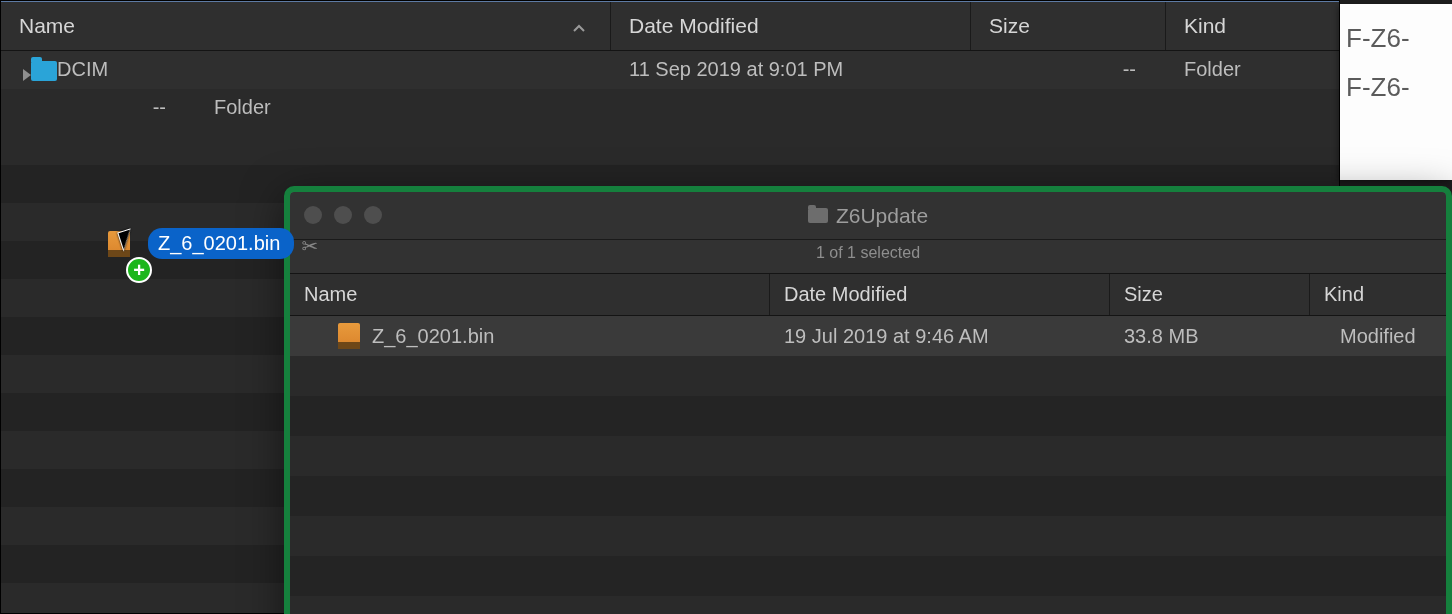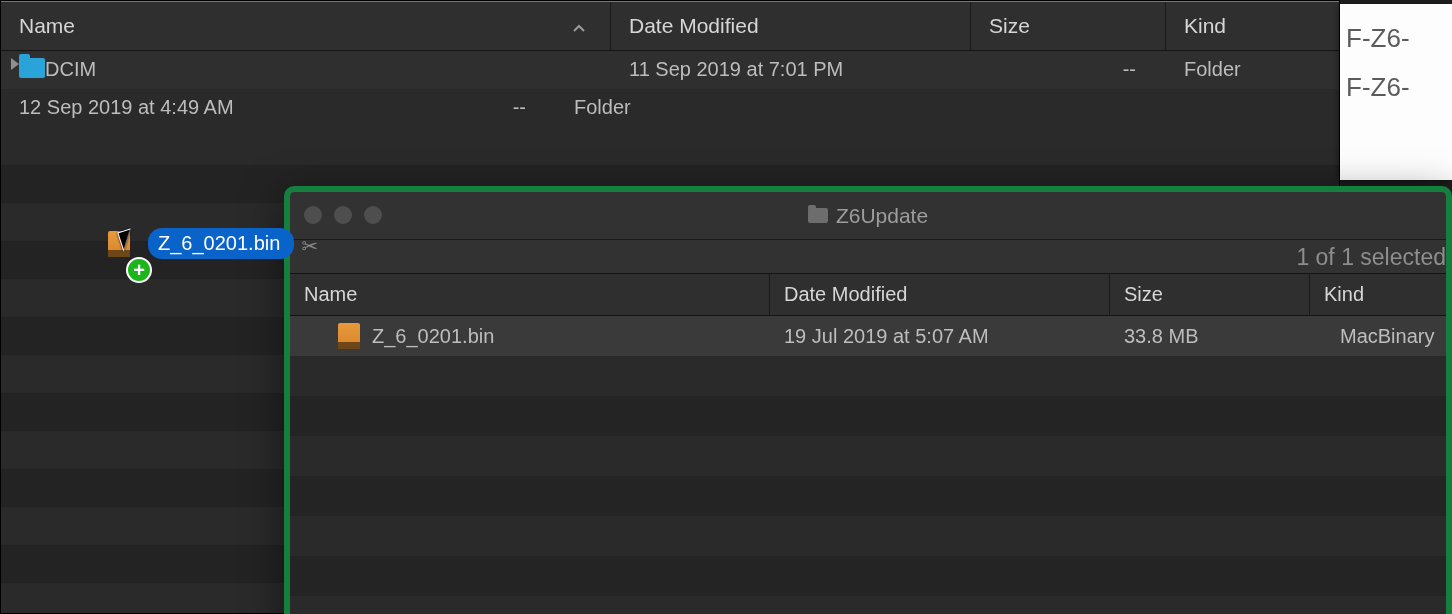--- a/index.html
+++ b/index.html
@@ -53,21 +53,21 @@
   .win1 .row {
     display: flex;
     align-items: center;
     height: 38px;
     border-bottom: 1px solid transparent;
   }
   .win1 .row:nth-child(odd){ background:#2f2f2f; }
   .win1 .row:nth-child(even){ background:#2a2a2a; }
 
   .win1 .row .c { padding-left: 18px; }
-  .win1 .row .c.name { flex: 0 0 610px; display:flex; align-items:flex-start; padding-left:10px;}
+  .win1 .row .c.name { flex: 0 0 610px; display:flex; align-items:flex-end; padding-left:22px;}
   .win1 .row .c.date { flex: 0 0 360px; }
   .win1 .row .c.size { flex: 0 0 195px; text-align:right; padding-right:30px;}
   .win1 .row .c.kind { flex: 1 1 auto; }
 
   .disclose {
     width:0;height:0;
     border-top:6px solid transparent;
     border-bottom:6px solid transparent;
     border-left:8px solid #8f8f8f;
   }
@@ -112,21 +112,21 @@
     position:relative;
     border-bottom:1px solid #1a1a1a;
   }
   .traffic { position:absolute; left:14px; top:14px; display:flex; gap:12px; }
   .tl { width:18px;height:18px;border-radius:50%;background:#4e4e4e;}
   .title-wrap { display:flex; align-items:center; gap:8px; color:#9d9d9d; font-size:21px;}
   .mini-folder{width:20px;height:15px;background:#6d6d6d;border-radius:2px;position:relative;}
   .mini-folder::before{content:"";position:absolute;left:0;top:-3px;width:8px;height:4px;background:#6d6d6d;border-radius:2px 2px 0 0;}
   .win2 .subtitle{
     height:34px; background:#323232;
-    text-align:right; color:#8e8e8e; font-size:23px;
+    text-align:center; color:#8e8e8e; font-size:16px;
     padding-top:4px;
     border-bottom:1px solid #141414;
   }
   .win2 .headers2{
     display:flex; height:42px; background:#2f2f2f;
     border-bottom:1px solid #141414;
   }
   .win2 .headers2 .col{
     display:flex;align-items:center;padding-left:14px;
     border-right:1px solid #1a1a1a; color:#d6d6d6; font-size:20px;
@@ -244,26 +244,25 @@
     </div>
   </div>
 
   <div class="rows">
     <div class="row">
       <div class="c name">
         <span class="disclose"></span>
         <span class="folder-icon"></span>
         <span>DCIM</span>
       </div>
-      <div class="c date"><span>11 Sep 2019 at 7:01 PM</span></div>
+      <div class="c date"><span>11 Sep 2019 at 9:01 PM</span></div>
       <div class="c size"><span>--</span></div>
       <div class="c kind"><span>Folder</span></div>
     </div>
     <div class="row">
-      <div class="c date"><span>12 Sep 2019 at 4:49 AM</span></div>
       <div class="c size"><span>--</span></div>
       <div class="c kind"><span>Folder</span></div>
     </div>
   </div>
 
   <div class="stripe-fill">
     <div class="stripe"></div>
       <div class="stripe"></div>
       <div class="stripe"></div>
     <div class="stripe"></div>
@@ -312,23 +311,23 @@
     <div class="col h2-kind">
       <span>Kind</span>
     </div>
   </div>
 
   <div class="row2">
     <div class="c name">
       <span class="bin-icon"></span>
       <span>Z_6_0201.bin</span>
     </div>
-    <div class="c date"><span>19 Jul 2019 at 5:07 AM</span></div>
+    <div class="c date"><span>19 Jul 2019 at 9:46 AM</span></div>
     <div class="c size"><span>33.8 MB</span></div>
-    <div class="c kind"><span>MacBinary</span></div>
+    <div class="c kind"><span>Modified</span></div>
   </div>
 
   <div class="stripes2">
     <div class="s"></div>
       <div class="s"></div>
       <div class="s"></div>
     <div class="s"></div>
       <div class="s"></div>
       <div class="s"></div>
     <div class="s"></div>

